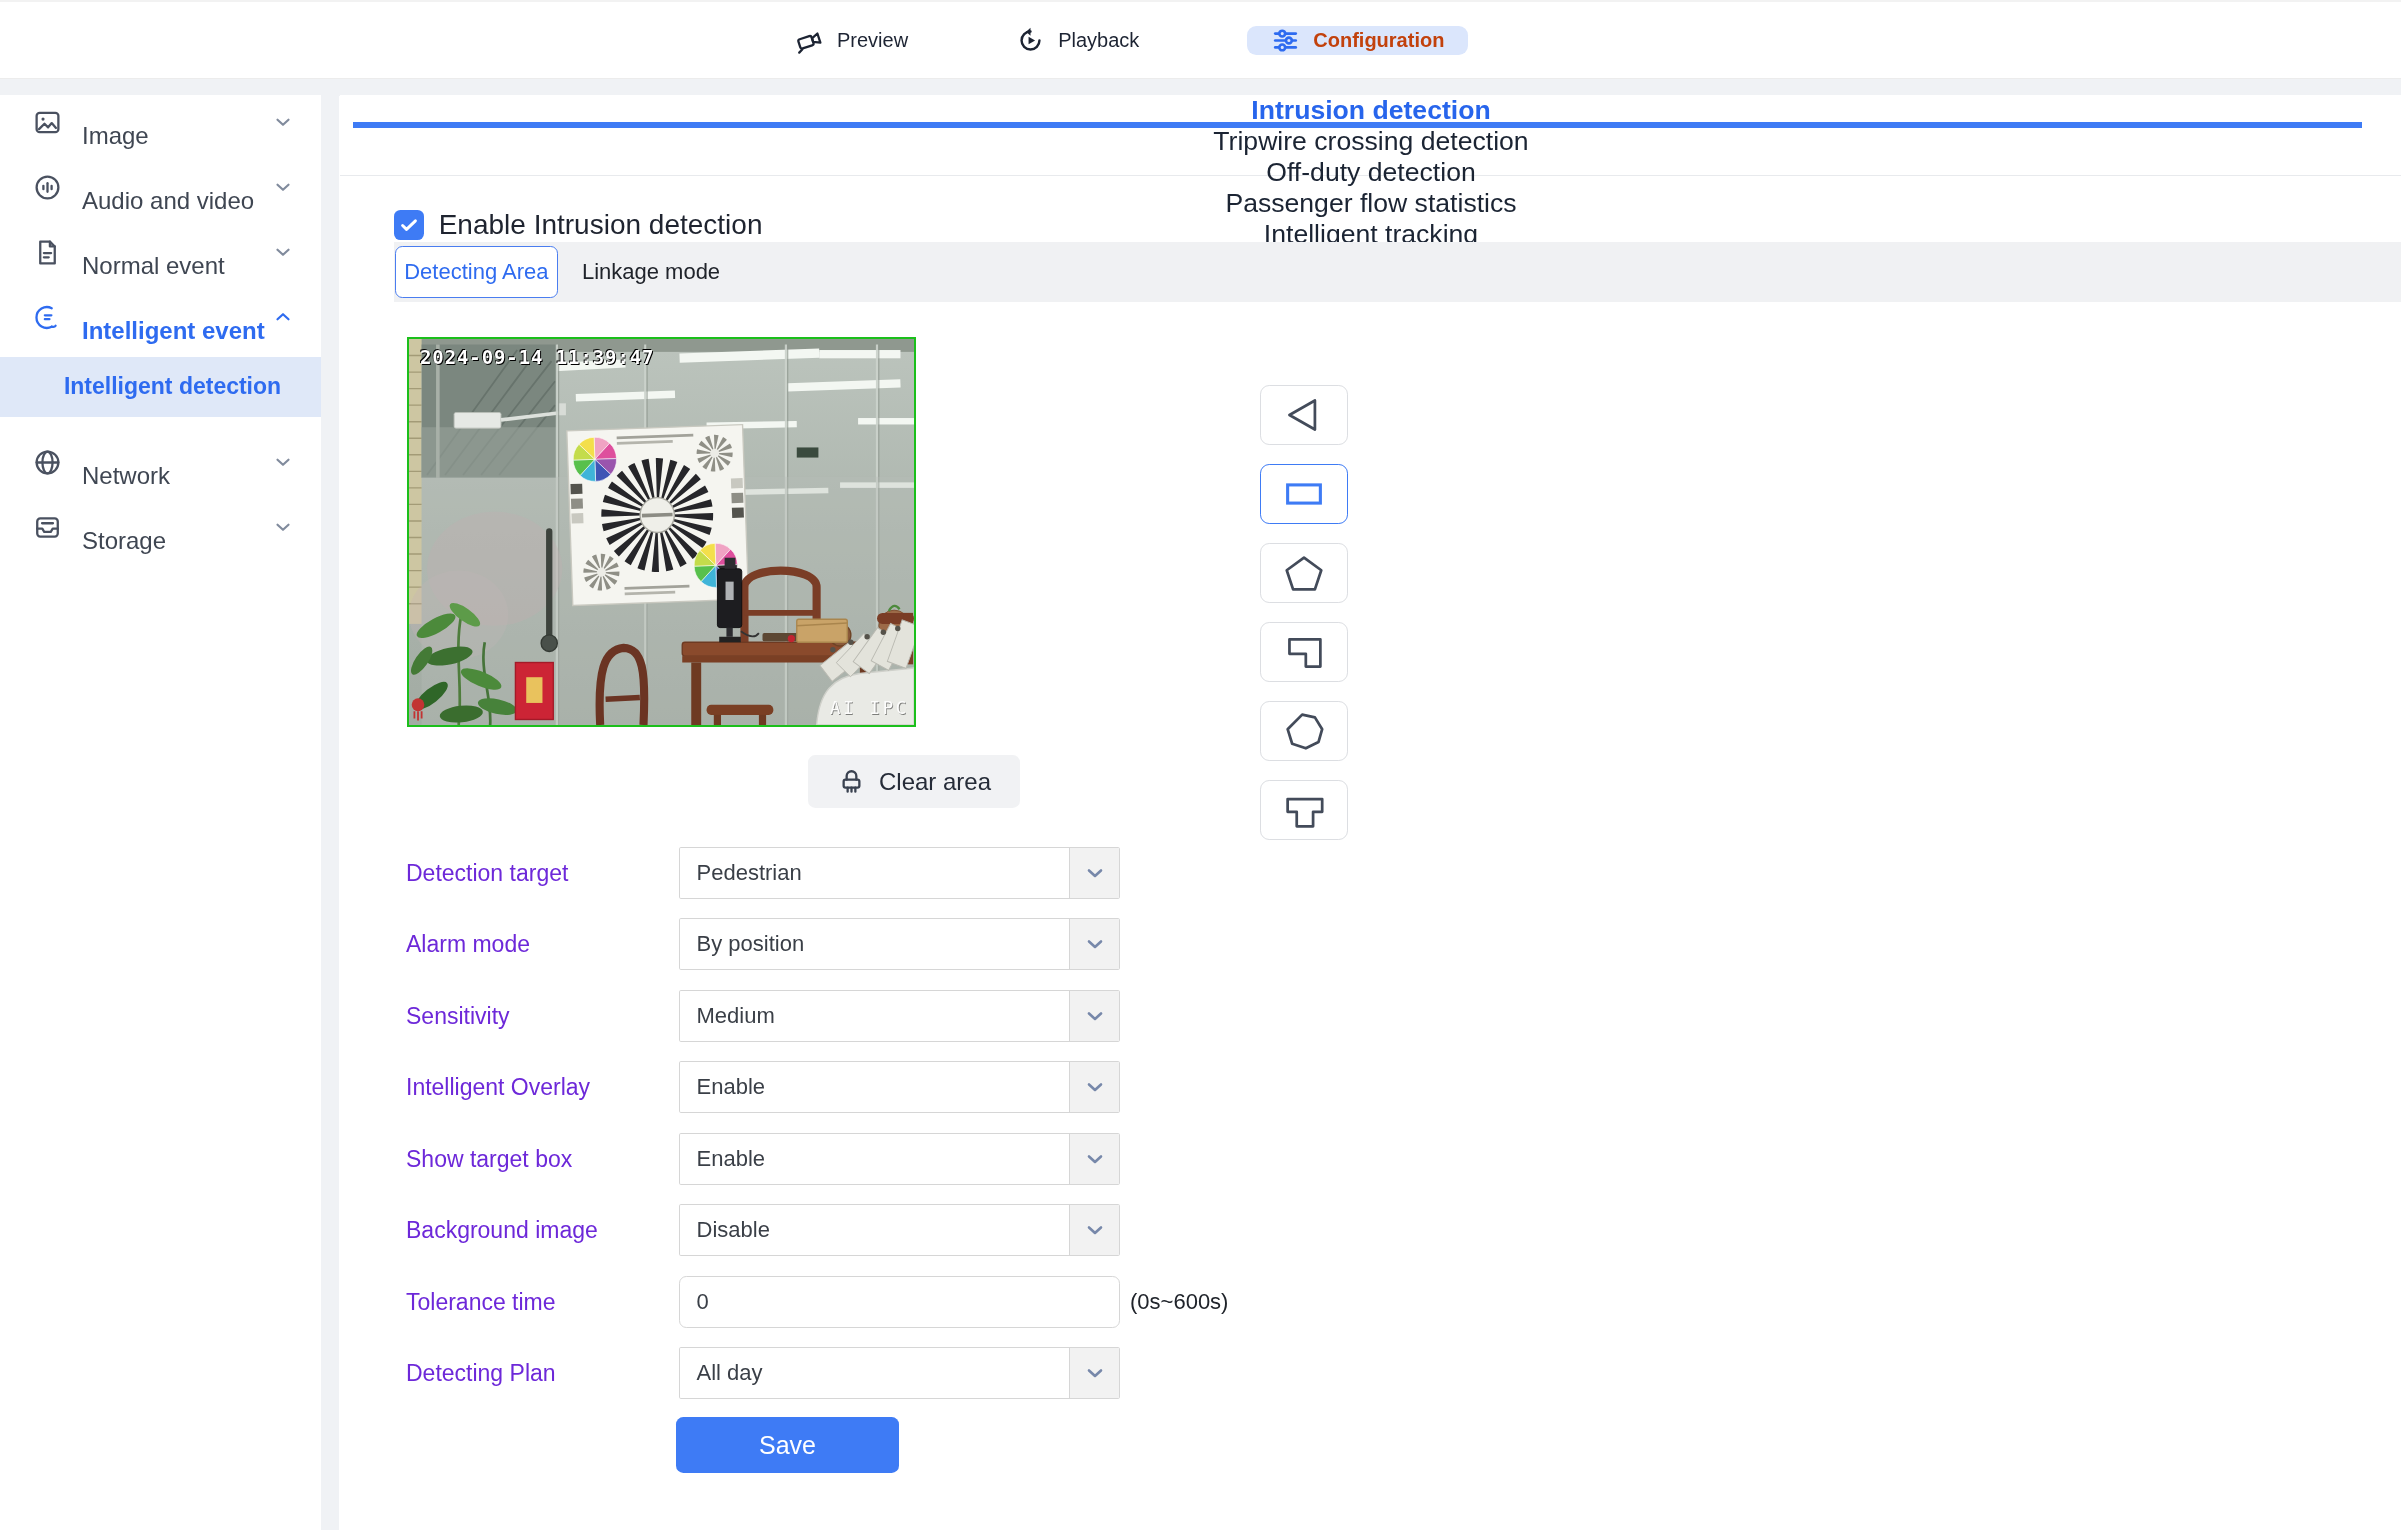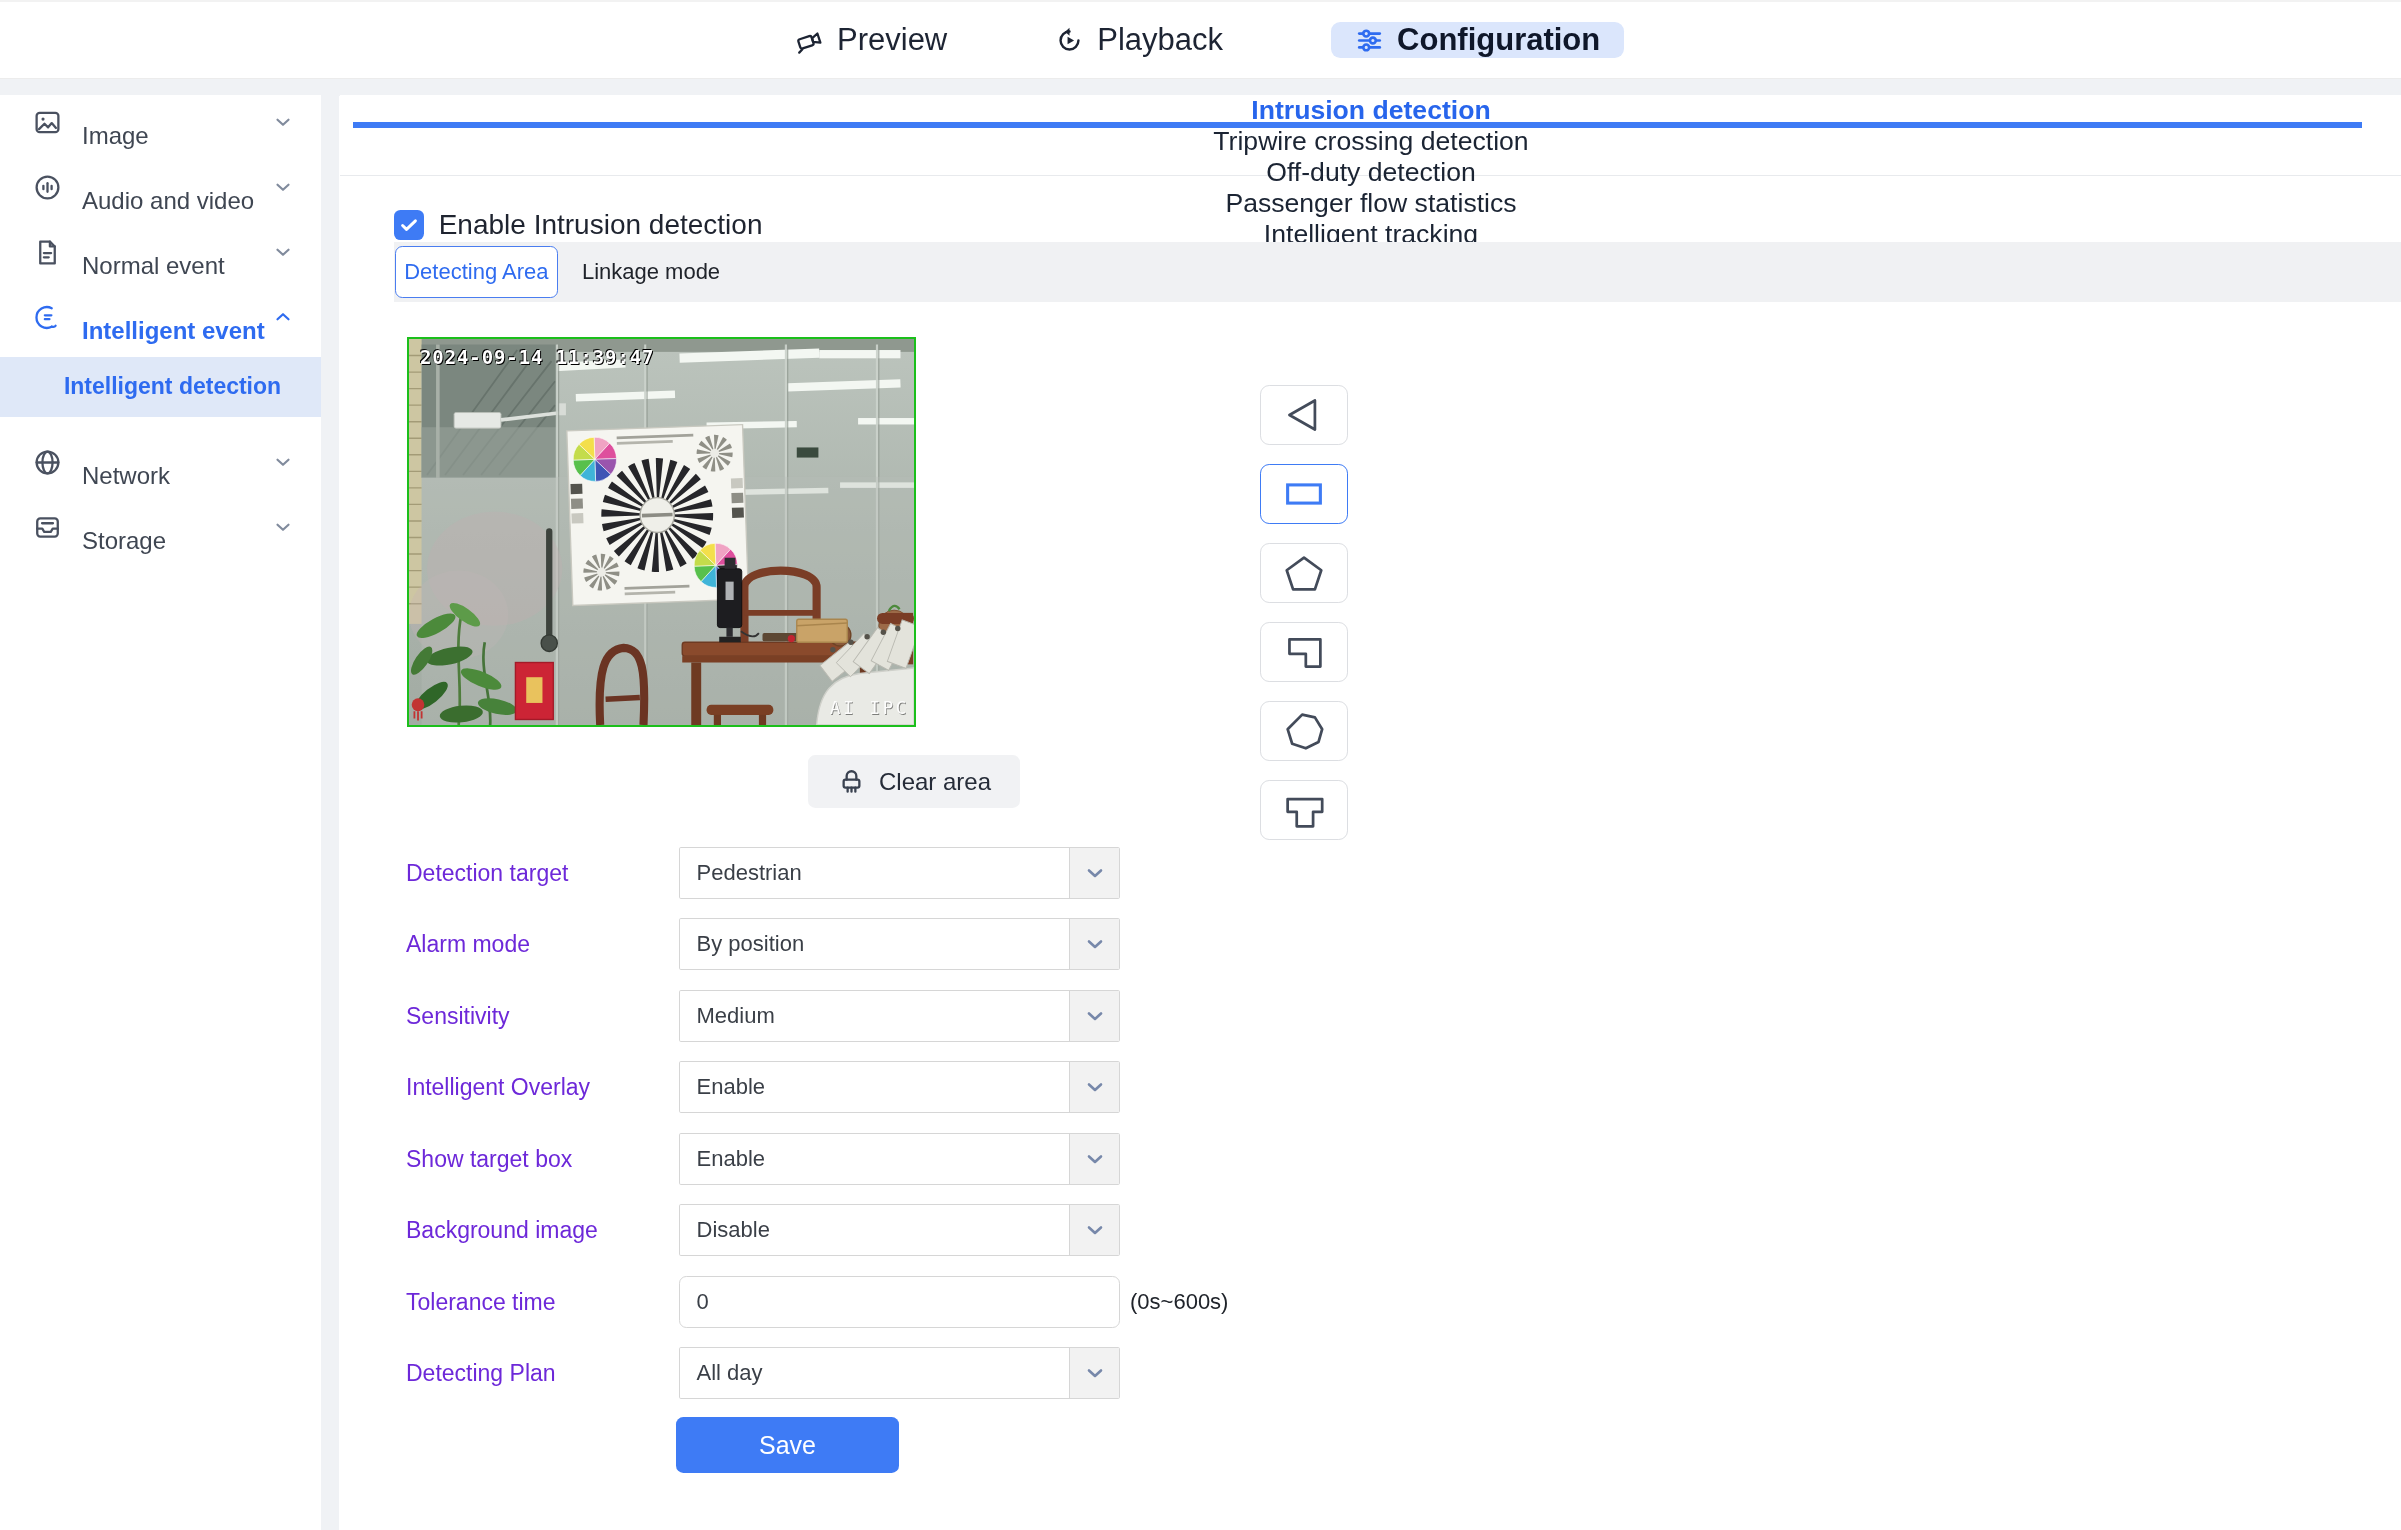--- a/index.html
+++ b/index.html
@@ -6,24 +6,24 @@
   html,body { width:2401px; height:1530px; }
   body {
     font-family: "Liberation Sans", sans-serif;
     background:#fff; position:relative; overflow:hidden;
   }
   
   .header { position:absolute; top:0; left:0; width:2401px; height:79px;
     background:#fff; border-top:2.7px solid #f2f2f2; border-bottom:0.9px solid #ececec;
     display:flex; align-items:center; }
   .nav { display:flex; align-items:center; gap:108px; margin-left:795px; }
-  .nav-item { display:flex; align-items:center; gap:13px; font-size:31px;
+  .nav-item { display:flex; align-items:center; gap:13px; font-size:20px;
     color:#1d2433; cursor:pointer; white-space:nowrap; }
   .nav-item svg { display:block; }
-  .nav-item.pill { background:#dbe6fc; color:#0f172a; font-weight:700;
+  .nav-item.pill { background:#dbe6fc; color:#c2410c; font-weight:700;
     padding:0 24px; border-radius:9.2px; }
   
   .band { position:absolute; top:79px; left:0; width:2401px; height:16.5px; background:#f0f2f5; }
   .sidebar { position:absolute; top:95px; left:0; width:321px; height:1435px; background:#fff; }
   .side-divider { position:absolute; top:95px; left:321px; width:18.3px; height:1435px; background:#f0f2f5; }
   .main { position:absolute; top:95px; left:340px; width:2062px; height:1435px; background:#fff; }
   
   .side-item { height:65px; display:flex; align-items:center;
     padding:0 27.5px 0 33px; cursor:pointer; color:#3f4652; font-size:24px; }
   .side-item.first { margin-top:-5.5px; }

